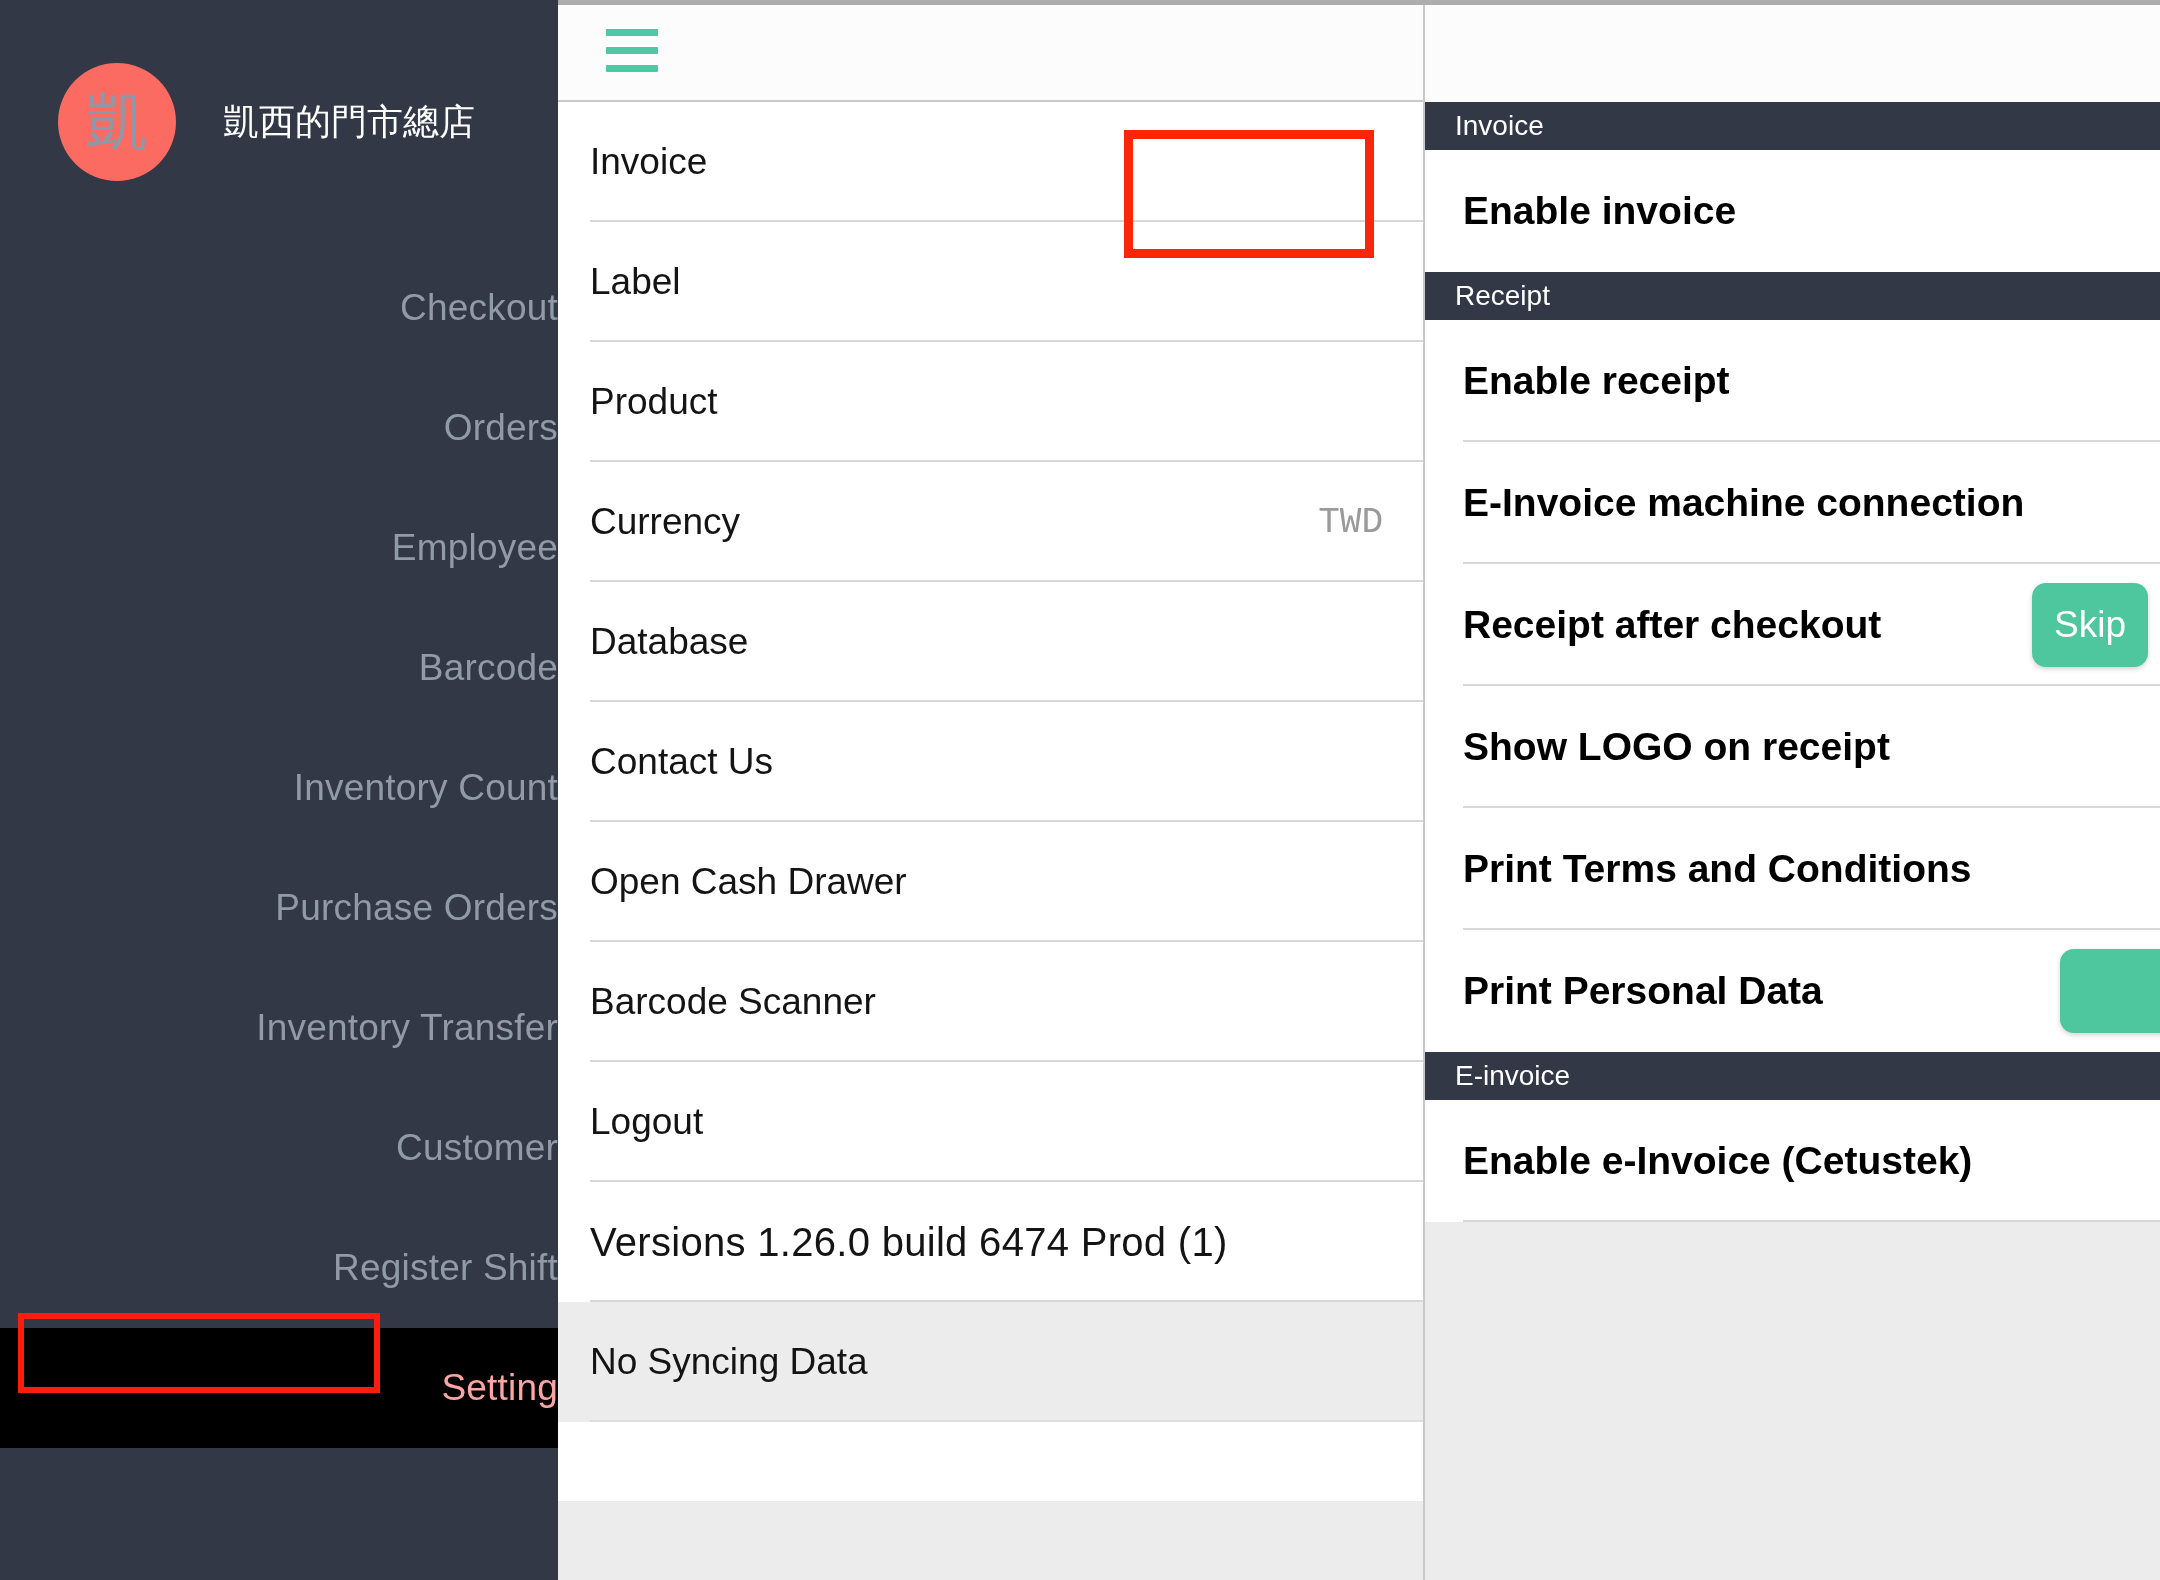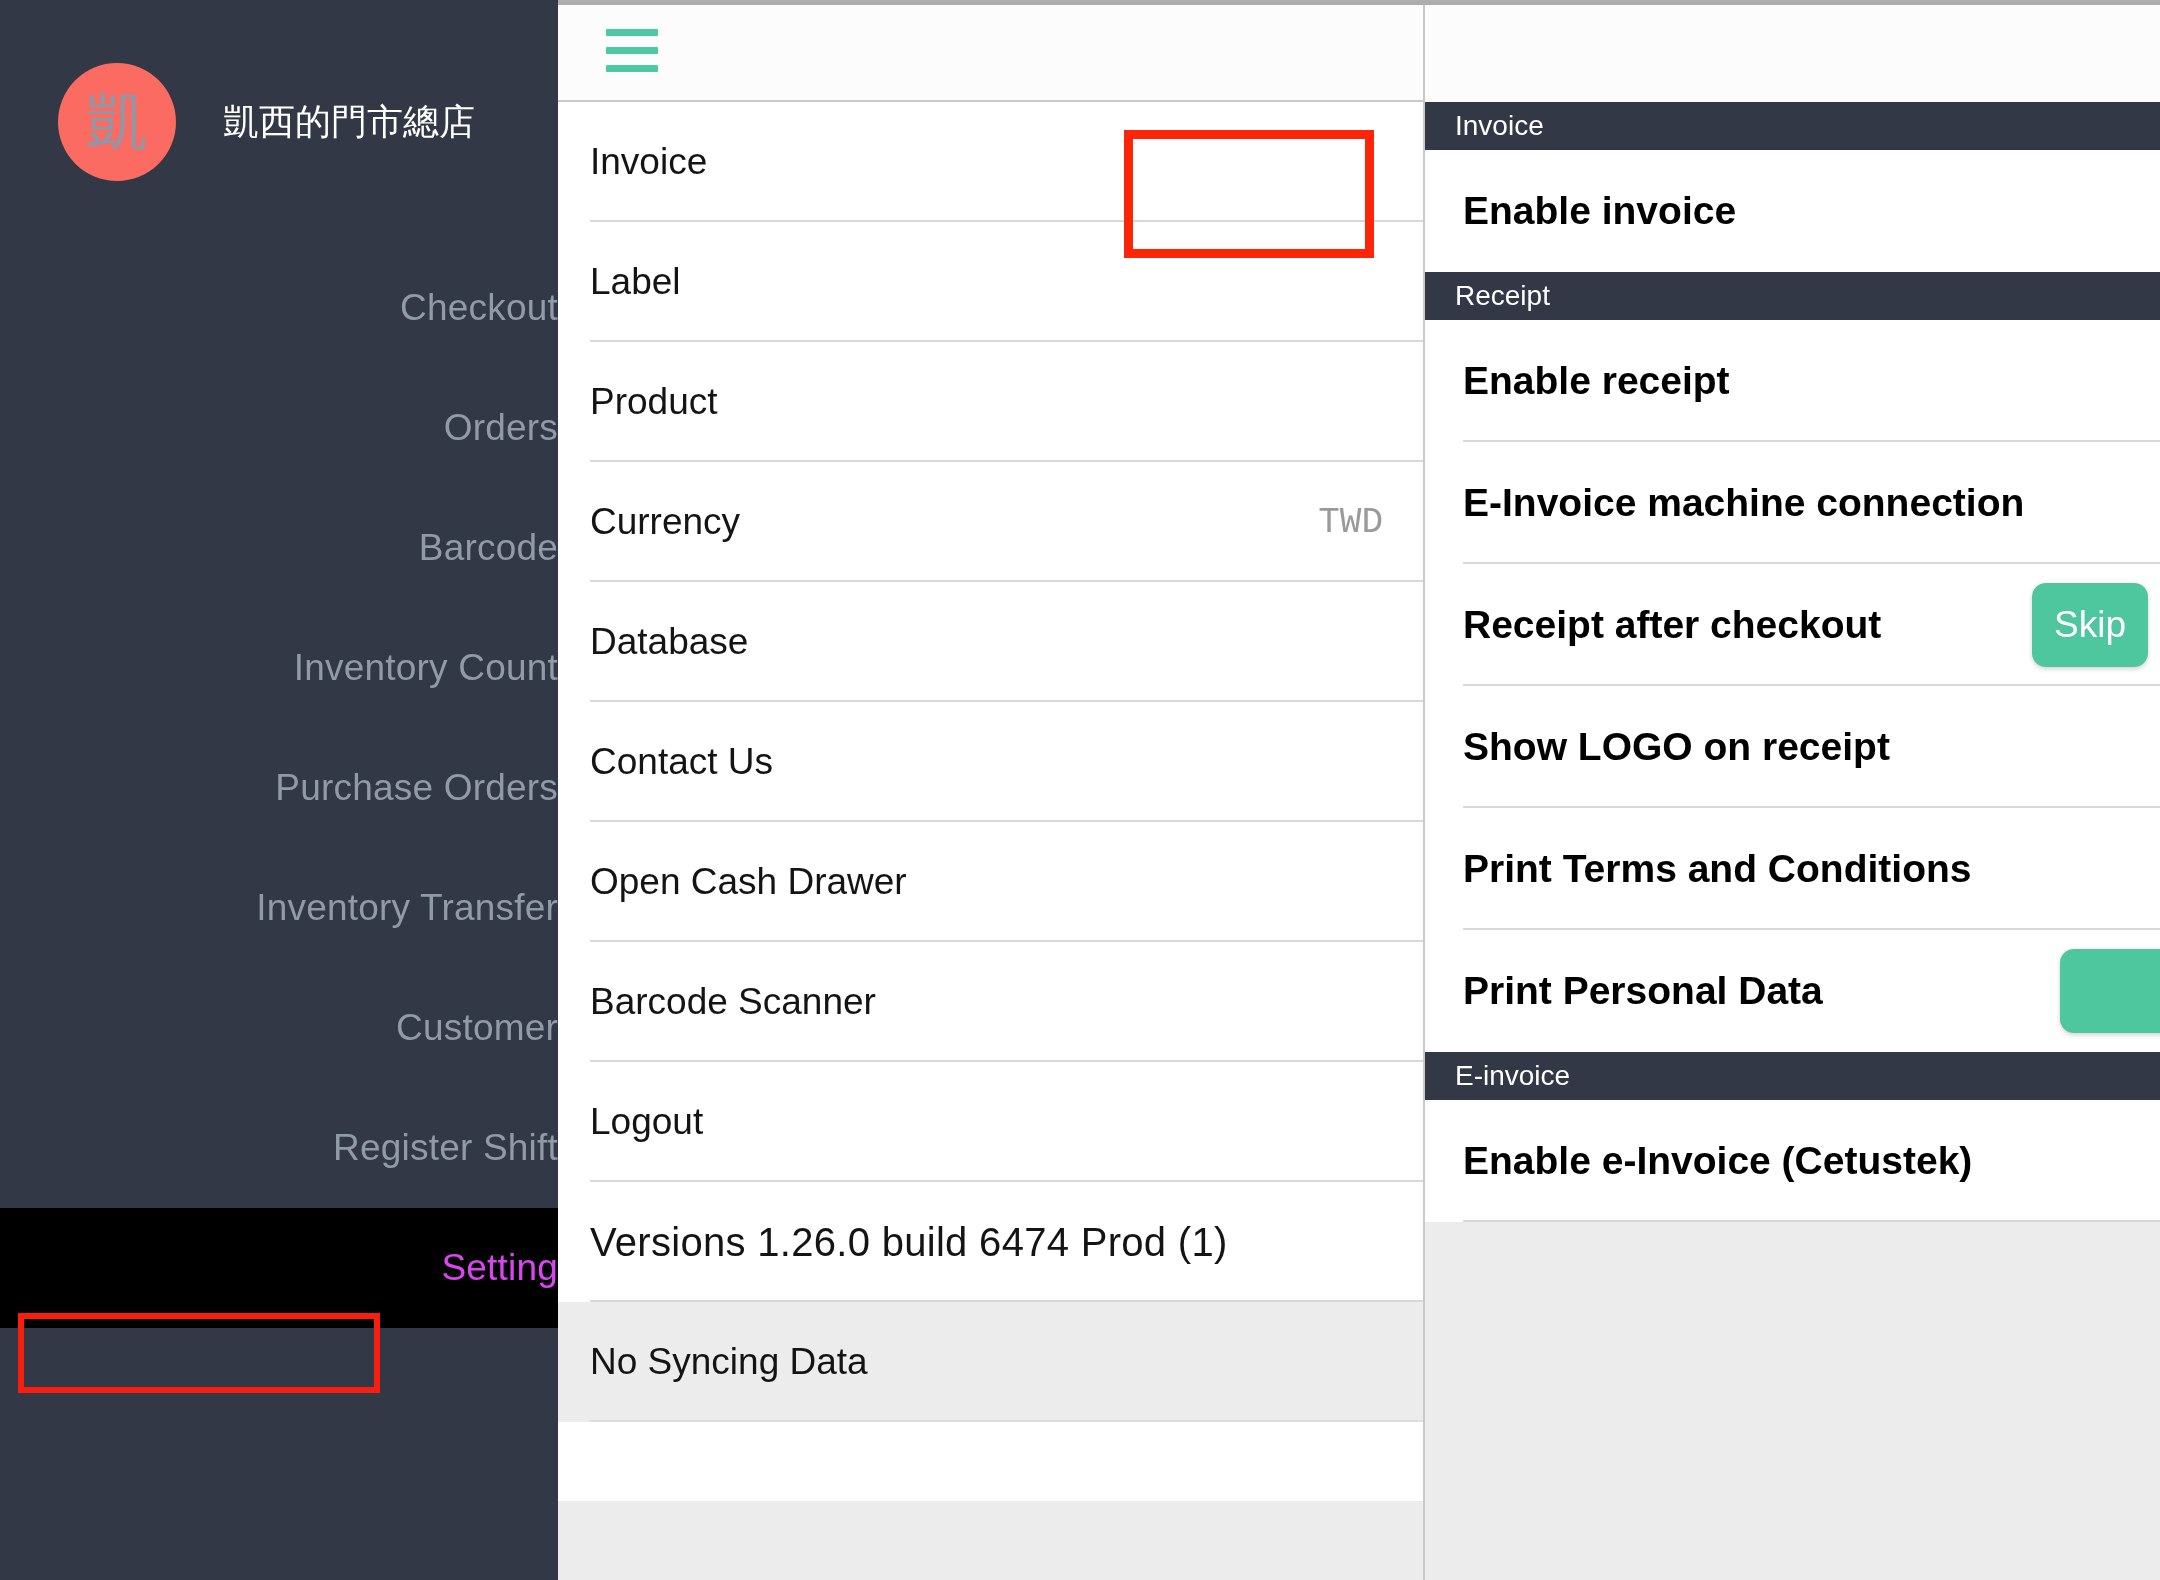--- a/index.html
+++ b/index.html
@@ -81,21 +81,21 @@
     padding-left: 60px;
     color: #919aa7;
     font-size: 37px;
     letter-spacing: 0.2px;
     white-space: nowrap;
     justify-content: flex-end;
   }
 
   .nav-item.active {
     background: #000000;
-    color: #d946ef;
+    color: #fca5a5;
   }
 
   
   .hl-setting {
     position: absolute;
     left: 18px;
     top: 1313px;
     width: 362px;
     height: 80px;
     border: 6px solid #fa1e0e;
@@ -300,20 +300,23 @@
     </div>
 
     <nav class="nav-list">
       <div class="nav-item">
         <span>Checkout</span>
       </div>
       <div class="nav-item">
         <span>Orders</span>
       </div>
       <div class="nav-item">
+        <span>Employee</span>
+      </div>
+      <div class="nav-item">
         <span>Barcode</span>
       </div>
       <div class="nav-item">
         <span>Inventory Count</span>
       </div>
       <div class="nav-item">
         <span>Purchase Orders</span>
       </div>
       <div class="nav-item">
         <span>Inventory Transfer</span>

